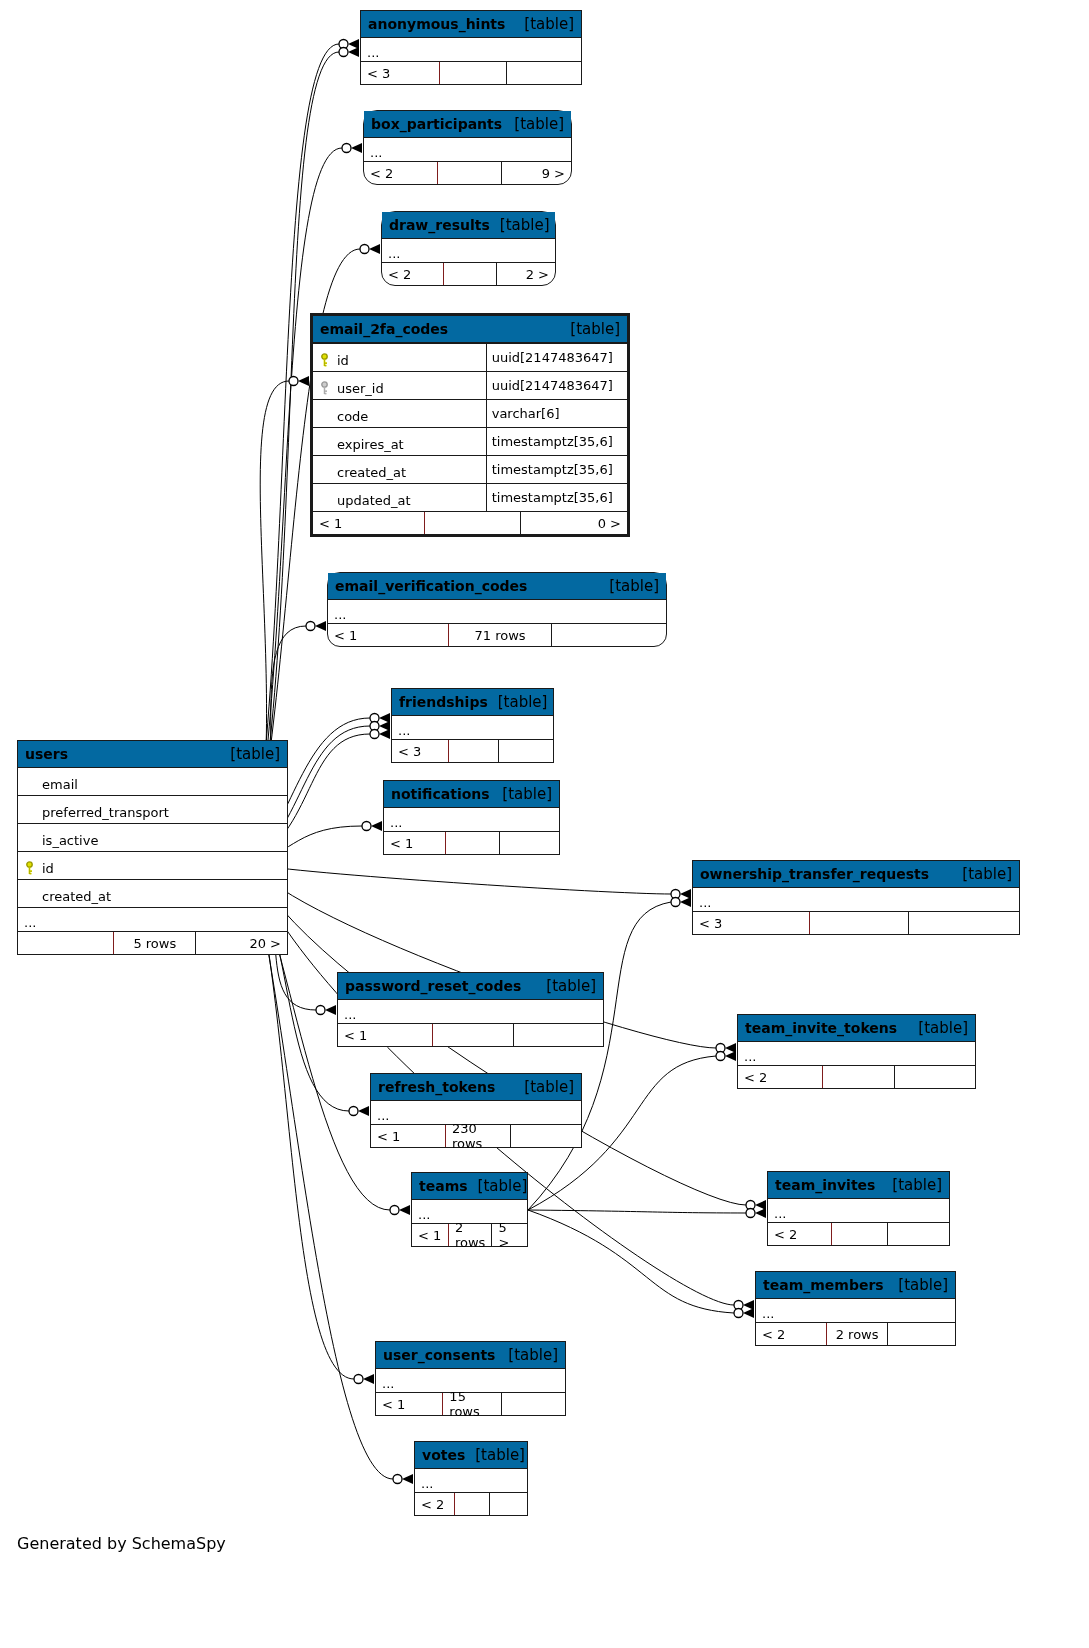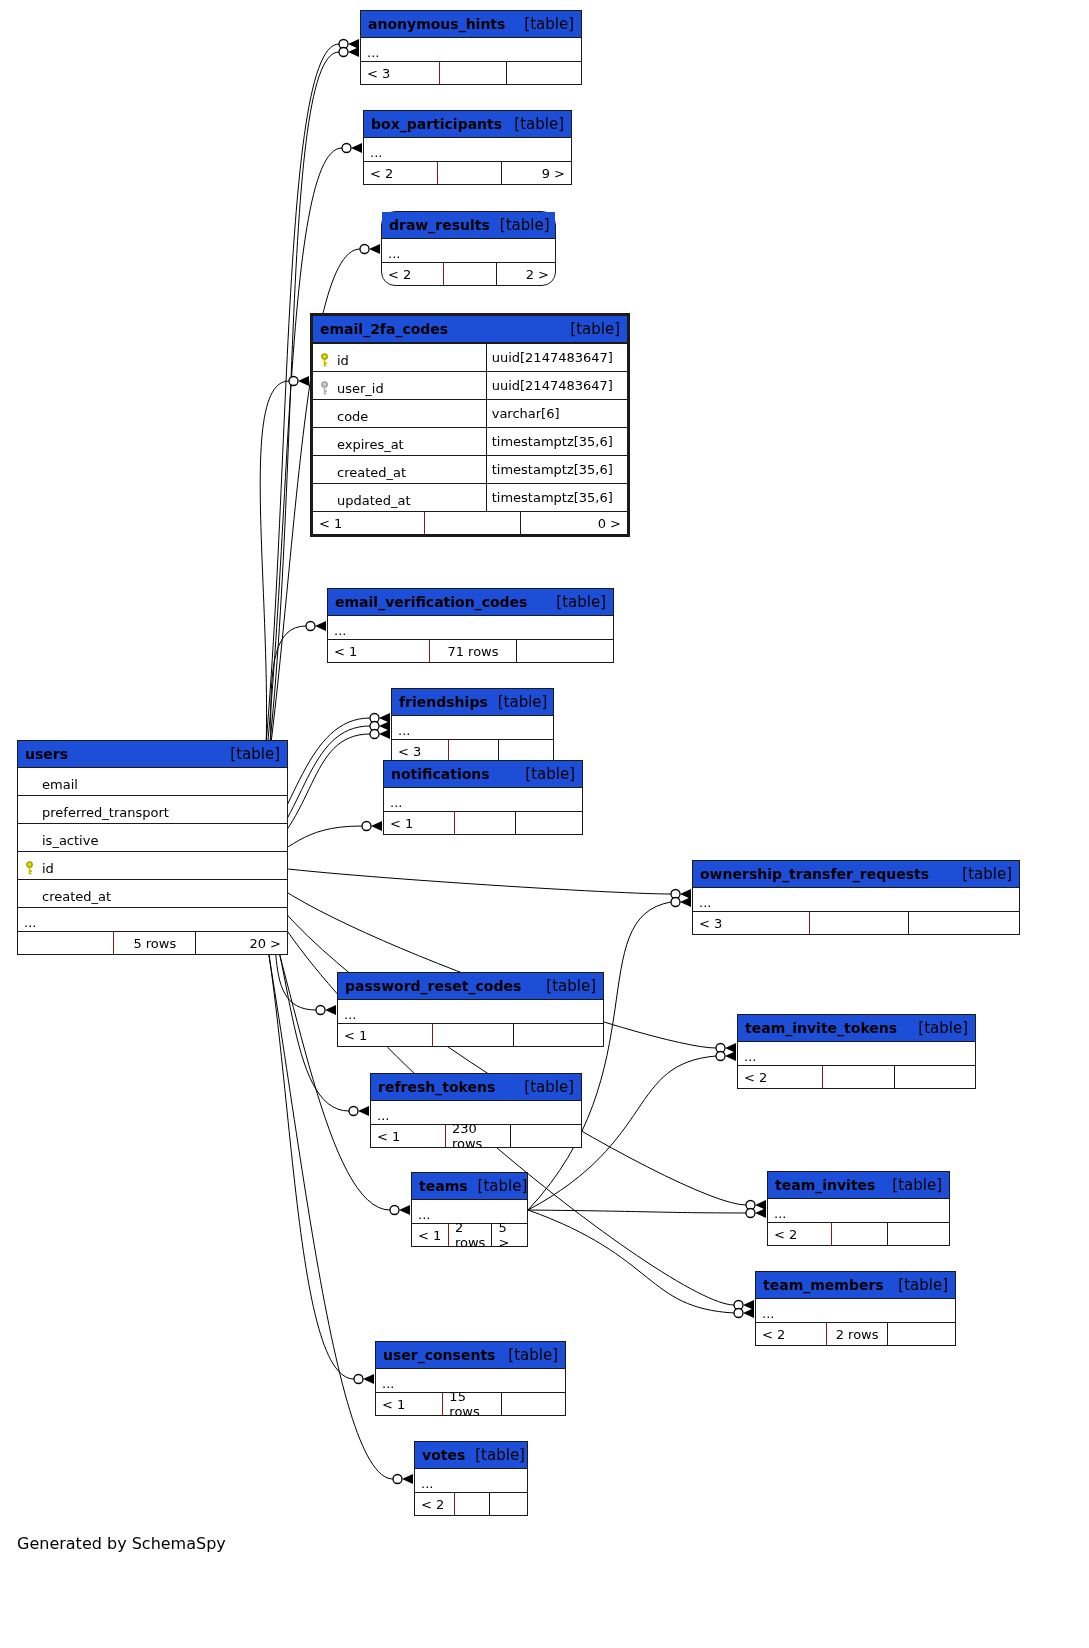--- a/index.html
+++ b/index.html
@@ -2,21 +2,21 @@
 <html><head>
 <meta charset="utf-8">
 <style>
   html,body{margin:0;padding:0;background:#ffffff;}
   .canvas{position:relative;width:1089px;height:1648px;background:#ffffff;
           font-family:"DejaVu Sans",sans-serif;color:#000;overflow:hidden;}
   #rel-svg{position:absolute;left:0;top:0;width:1089px;height:1648px;}
   .tbl{position:absolute;background:#fff;border:1px solid #1a1a1a;box-sizing:border-box;}
   .tbl.emph{border-width:3px;}
   .tbl-header{display:flex;justify-content:space-between;align-items:center;
-              background:#1d4ed8;border-bottom:1px solid #1a1a1a;padding:2px 7px;min-height:22px;}
+              background:#0369a1;border-bottom:1px solid #1a1a1a;padding:2px 7px;min-height:22px;}
   .tbl.emph .tbl-header{border-bottom-width:2px;}
   .tbl-name{font-weight:bold;font-size:14px;white-space:nowrap;}
   .tbl-type{font-size:15px;margin-left:10px;white-space:nowrap;}
   .col-row{display:flex;border-bottom:1px solid #1a1a1a;height:27px;align-items:stretch;}
   .col-name{flex:0 0 55%;padding:16px 6px;display:flex;gap:5px;align-items:center;box-sizing:border-box;}
   .col-name.full{flex:1;}
   .col-type{flex:1;border-left:1px solid #1a1a1a;padding:0 5px;display:flex;align-items:center;font-size:13px;}
   .col-label{font-size:13px;white-space:nowrap;}
   .key-slot{width:13px;height:14px;flex:0 0 13px;display:flex;align-items:center;}
   .ellipsis-row{border-bottom:1px solid #1a1a1a;padding:0 6px;height:23px;font-size:13px;
@@ -157,21 +157,21 @@
           <span class="tbl-name">anonymous_hints</span>
           <span class="tbl-type">[table]</span>
         </div>
         <div class="ellipsis-row">...</div>
         <div class="tbl-footer">
           <div class="f-cell f0">&lt; 3</div>
           <div class="f-cell f1"></div>
           <div class="f-cell f2"></div>
         </div>
       </div>
-      <div class="tbl" style="left: 363px; top: 110px; width: 209px;">
+      <div class="tbl" style="left: 363px; top: 110px; width: 209px; border-radius: 14px;">
         <div class="tbl-header">
           <span class="tbl-name">box_participants</span>
           <span class="tbl-type">[table]</span>
         </div>
         <div class="ellipsis-row">...</div>
         <div class="tbl-footer">
           <div class="f-cell f0">&lt; 2</div>
           <div class="f-cell f1"></div>
           <div class="f-cell f2">9 &gt;</div>
         </div>
@@ -246,21 +246,21 @@
             <span class="col-label">updated_at</span>
           </div>
           <div class="col-type">timestamptz[35,6]</div>
         </div>
         <div class="tbl-footer">
           <div class="f-cell f0">&lt; 1</div>
           <div class="f-cell f1"></div>
           <div class="f-cell f2">0 &gt;</div>
         </div>
       </div>
-      <div class="tbl" style="left: 327px; top: 588px; width: 287px;">
+      <div class="tbl" style="left: 327px; top: 572px; width: 340px; border-radius: 13px;">
         <div class="tbl-header">
           <span class="tbl-name">email_verification_codes</span>
           <span class="tbl-type">[table]</span>
         </div>
         <div class="ellipsis-row">...</div>
         <div class="tbl-footer">
           <div class="f-cell f0">&lt; 1</div>
           <div class="f-cell f1">71 rows</div>
           <div class="f-cell f2"></div>
         </div>
@@ -270,21 +270,21 @@
           <span class="tbl-name">friendships</span>
           <span class="tbl-type">[table]</span>
         </div>
         <div class="ellipsis-row">...</div>
         <div class="tbl-footer">
           <div class="f-cell f0">&lt; 3</div>
           <div class="f-cell f1"></div>
           <div class="f-cell f2"></div>
         </div>
       </div>
-      <div class="tbl" style="left: 383px; top: 760px; width: 200px;">
+      <div class="tbl" style="left: 383px; top: 780px; width: 177px;">
         <div class="tbl-header">
           <span class="tbl-name">notifications</span>
           <span class="tbl-type">[table]</span>
         </div>
         <div class="ellipsis-row">...</div>
         <div class="tbl-footer">
           <div class="f-cell f0">&lt; 1</div>
           <div class="f-cell f1"></div>
           <div class="f-cell f2"></div>
         </div>

